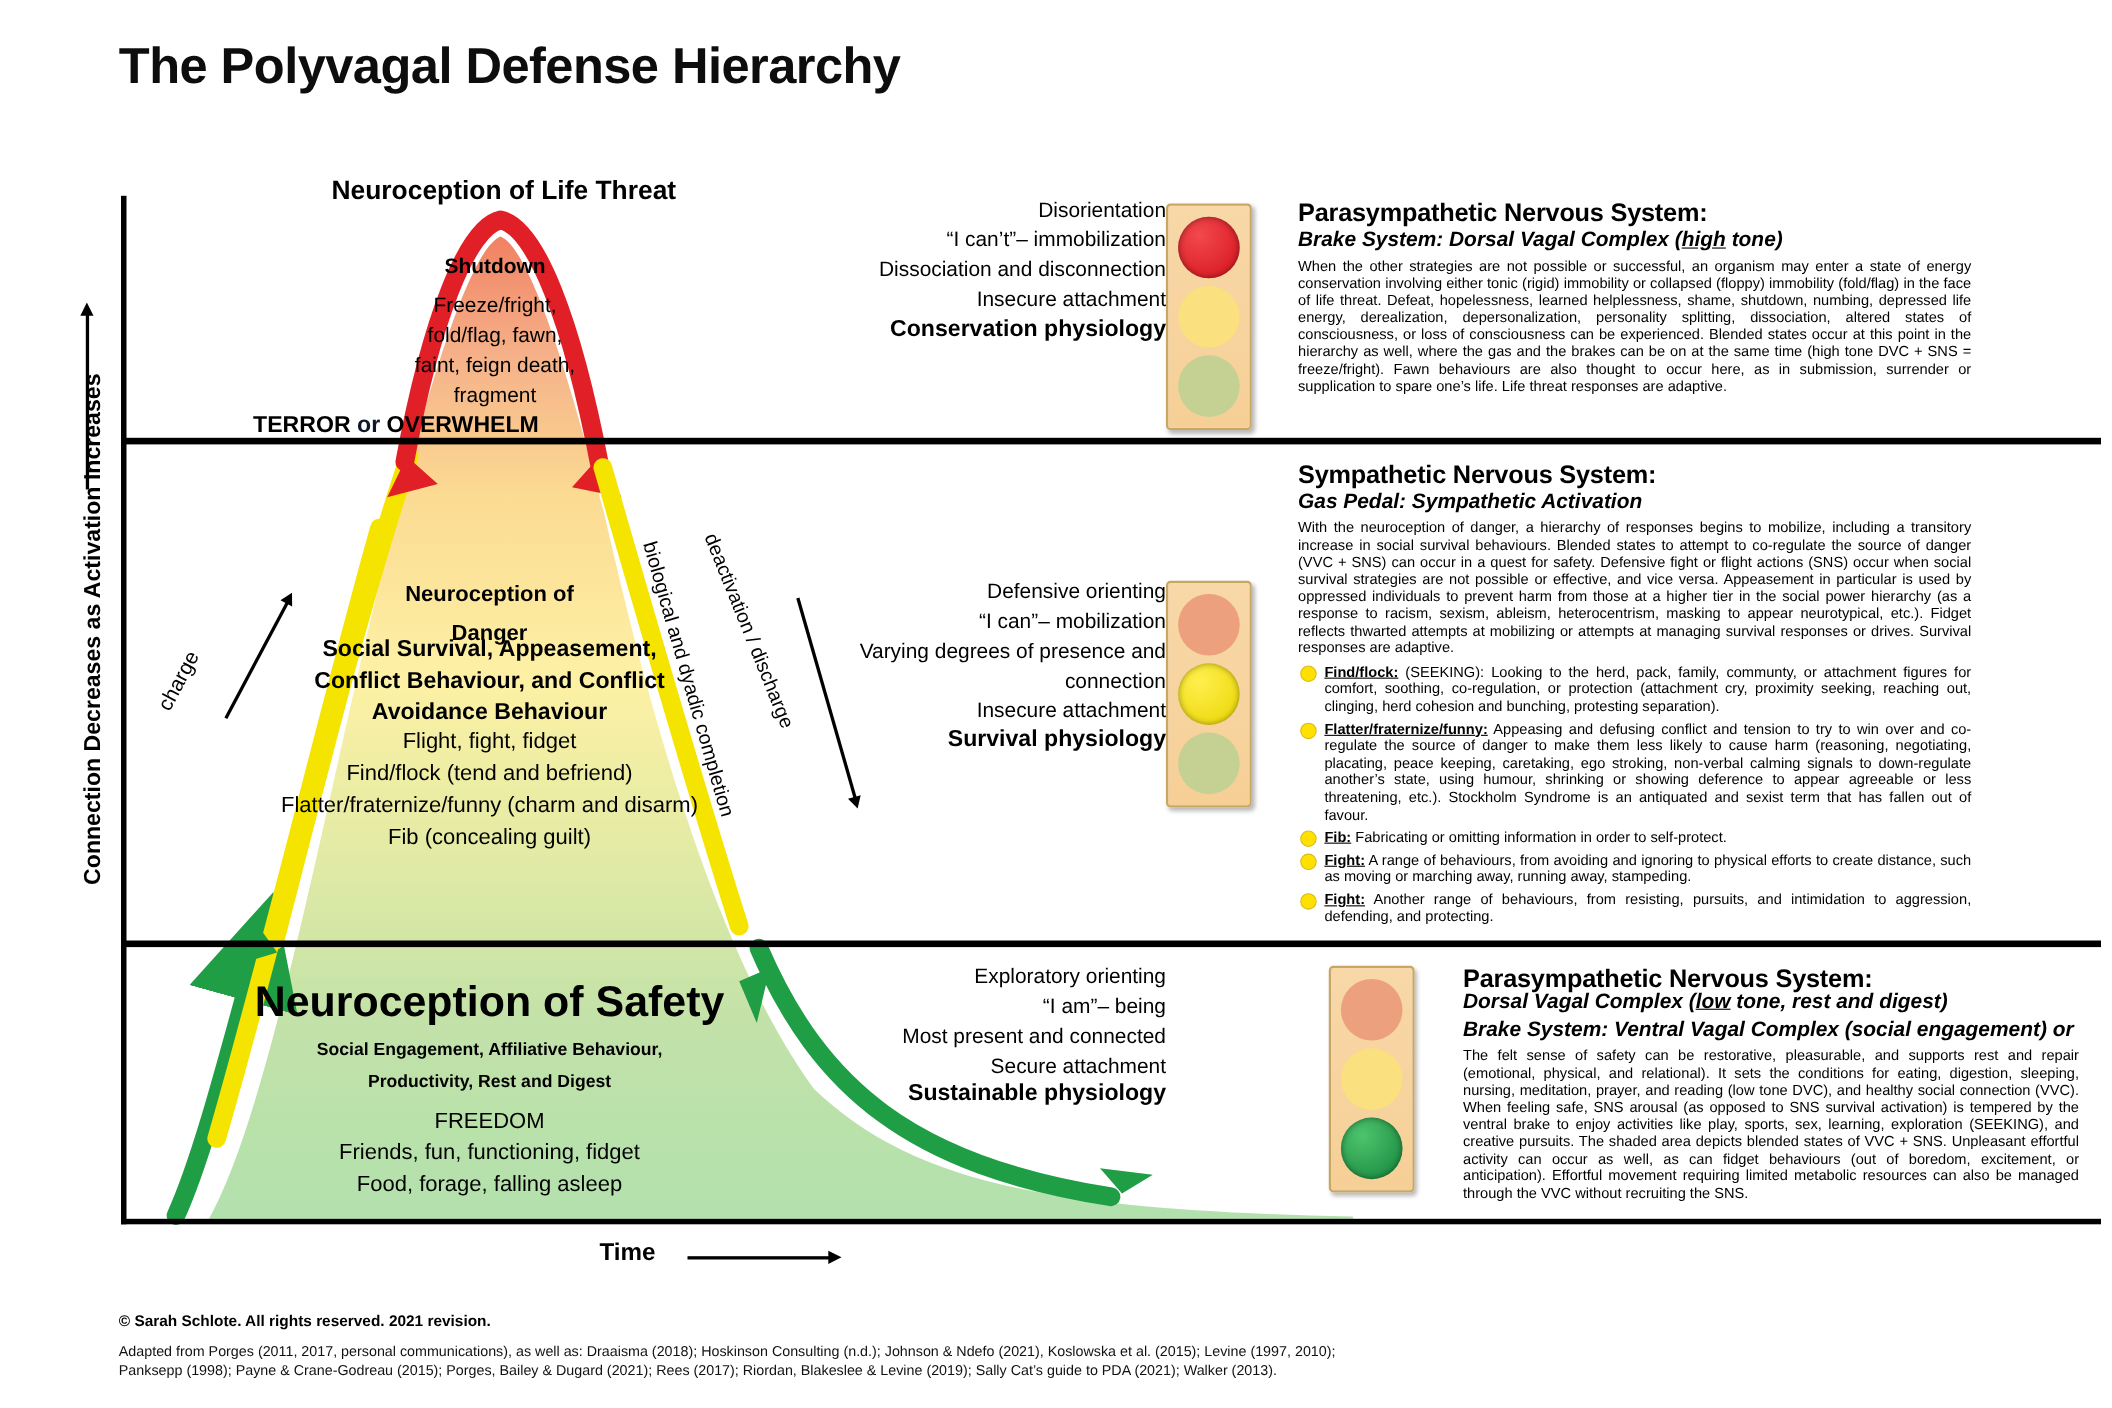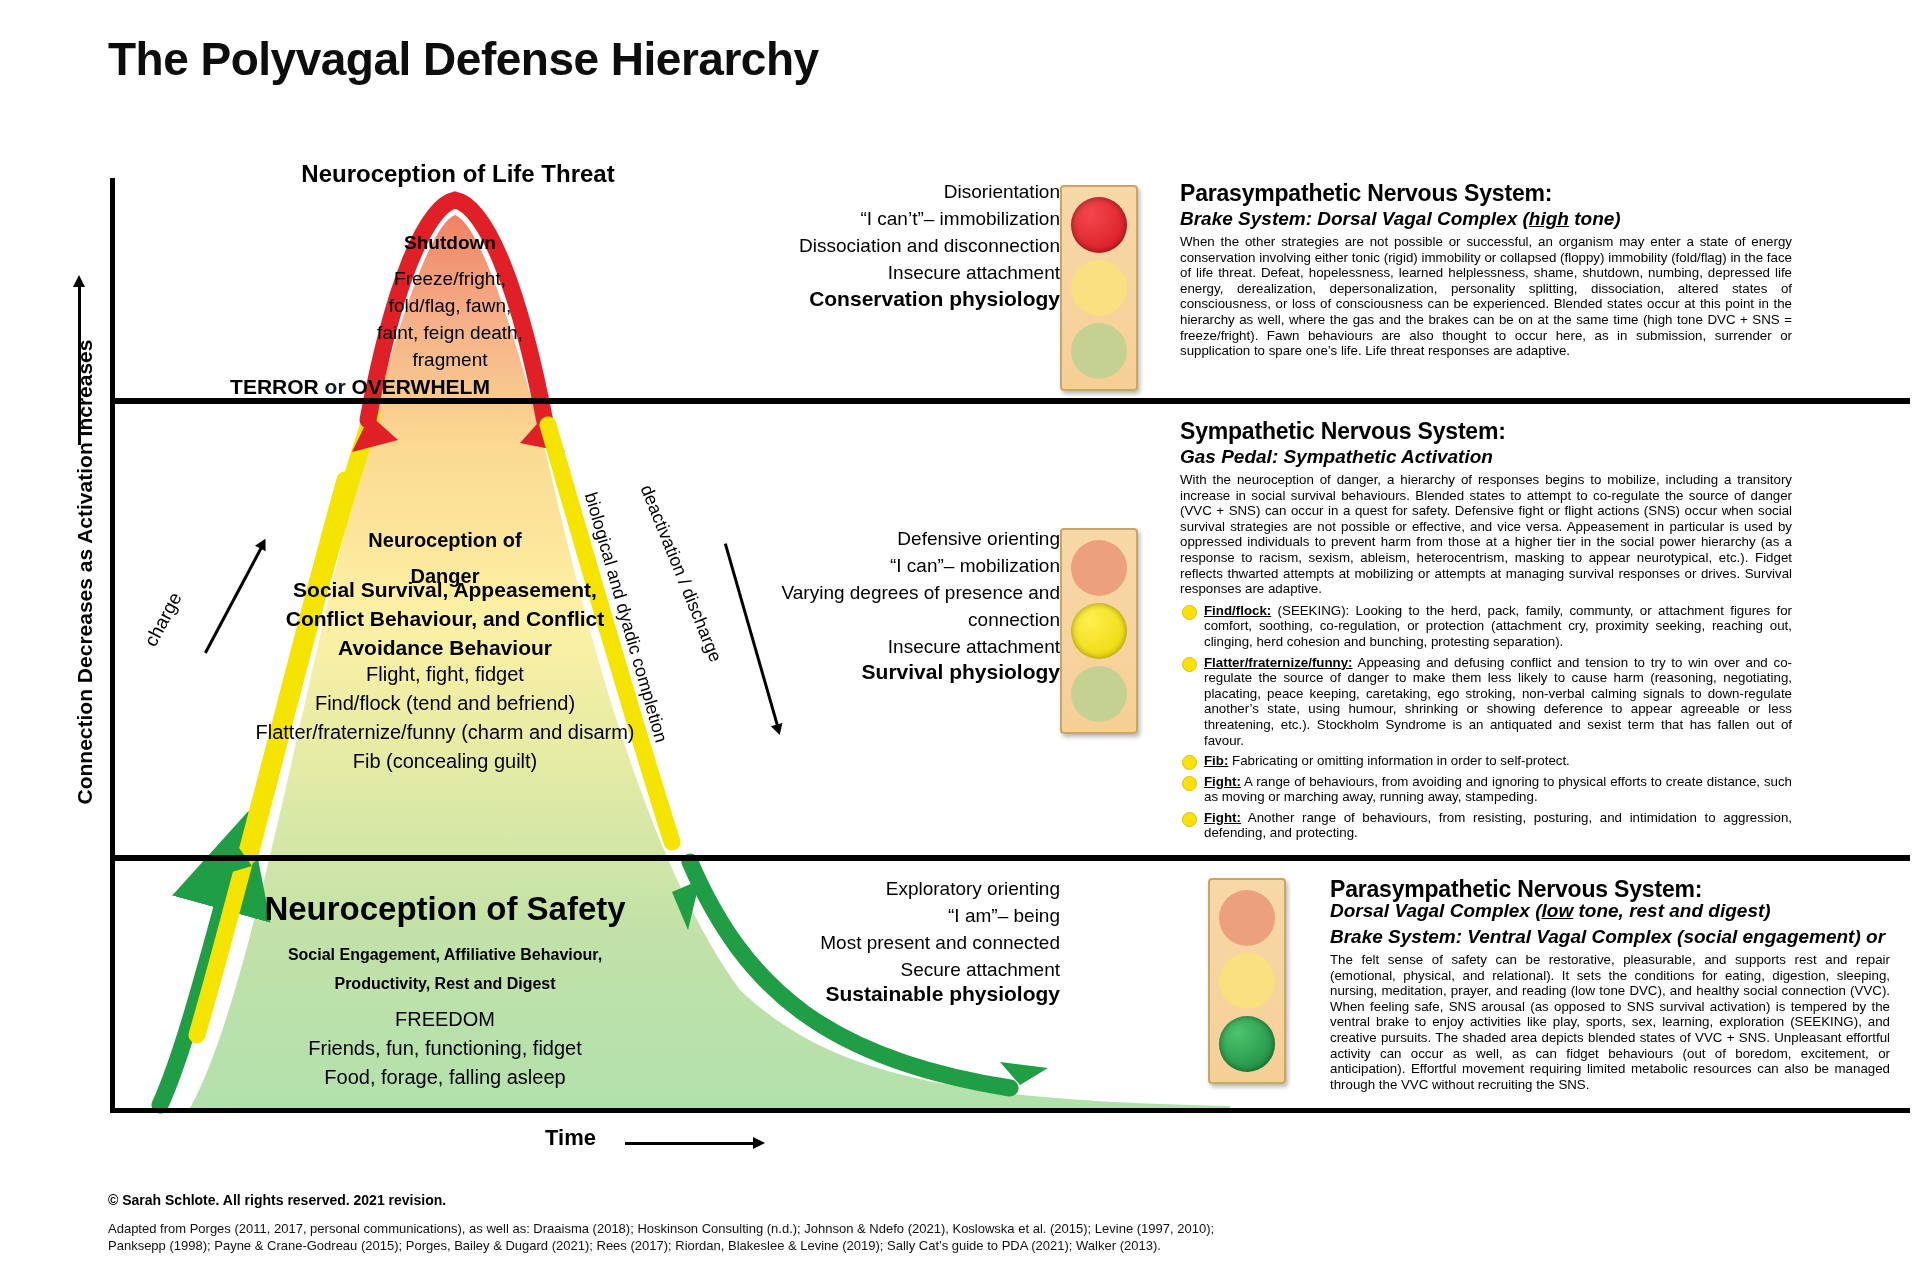--- a/index.html
+++ b/index.html
@@ -100,21 +100,21 @@
     position:absolute; left:235px; top:575px; width:420px; text-align:center;
     font-size:21px; font-weight:bold; line-height:29px;
   }
   .danger-list {
     position:absolute; left:210px; top:660px; width:470px; text-align:center;
     font-size:20px; line-height:29px;
   }
 
   .safety-title {
     position:absolute; left:230px; top:890px; width:430px; text-align:center;
-    font-size:33px; font-weight:bold;
+    font-size:39px; font-weight:bold;
   }
   .safety-sub {
     position:absolute; left:225px; top:940px; width:440px; text-align:center;
     font-size:16px; font-weight:bold; line-height:29px;
   }
   .safety-list {
     position:absolute; left:215px; top:1005px; width:460px; text-align:center;
     font-size:20px; line-height:29px;
   }
 
@@ -312,21 +312,21 @@
 
   <div class="panel" style="left:1180px; top:418px;">
     <h2>Sympathetic Nervous System:</h2>
     <h3>Gas Pedal: Sympathetic Activation</h3>
     <p class="body">With the neuroception of danger, a hierarchy of responses begins to mobilize, including a transitory increase in social survival behaviours. Blended states to attempt to co-regulate the source of danger (VVC + SNS) can occur in a quest for safety. Defensive fight or flight actions (SNS) occur when social survival strategies are not possible or effective, and vice versa. Appeasement in particular is used by oppressed individuals to prevent harm from those at a higher tier in the social power hierarchy (as a response to racism, sexism, ableism, heterocentrism, masking to appear neurotypical, etc.). Fidget reflects thwarted attempts at mobilizing or attempts at managing survival responses or drives. Survival responses are adaptive.</p>
     <ul class="bullets">
       <li><span class="dot"></span><b>Find/flock:</b><span> (SEEKING): Looking to the herd, pack, family, communty, or attachment figures for comfort, soothing, co-regulation, or protection (attachment cry, proximity seeking, reaching out, clinging, herd cohesion and bunching, protesting separation).</span></li>
       <li><span class="dot"></span><b>Flatter/fraternize/funny:</b><span> Appeasing and defusing conflict and tension to try to win over and co-regulate the source of danger to make them less likely to cause harm (reasoning, negotiating, placating, peace keeping, caretaking, ego stroking, non-verbal calming signals to down-regulate another’s state, using humour, shrinking or showing deference to appear agreeable or less threatening, etc.). Stockholm Syndrome is an antiquated and sexist term that has fallen out of favour.</span></li>
       <li><span class="dot"></span><b>Fib:</b><span> Fabricating or omitting information in order to self-protect.</span></li>
       <li><span class="dot"></span><b>Fight:</b><span> A range of behaviours, from avoiding and ignoring to physical efforts to create distance, such as moving or marching away, running away, stampeding.</span></li>
-      <li><span class="dot"></span><b>Fight:</b><span> Another range of behaviours, from resisting, posturing, and intimidation to aggression, defending, and protecting.</span></li>
+      <li><span class="dot"></span><b>Fight:</b><span> Another range of behaviours, from resisting, pursuits, and intimidation to aggression, defending, and protecting.</span></li>
     </ul>
   </div>
 
   <div class="panel" style="left:1330px; top:876px; width:560px;">
     <h2>Parasympathetic Nervous System:</h2>
     <h3 style="margin-top:-3px;"><span>Dorsal Vagal Complex  (</span><u>low</u><span> tone, rest and digest)</span></h3>
     <h3>Brake System: Ventral Vagal Complex (social engagement) or</h3>
     <p class="body">The felt sense of safety can be restorative, pleasurable, and supports rest and repair (emotional, physical, and relational). It sets the conditions for eating, digestion, sleeping, nursing, meditation, prayer, and reading (low tone DVC), and healthy social connection (VVC). When feeling safe, SNS arousal (as opposed to SNS survival activation) is tempered by the ventral brake to enjoy activities like play, sports, sex, learning, exploration (SEEKING), and creative pursuits. The shaded area depicts blended states of VVC + SNS. Unpleasant effortful activity can occur as well, as can fidget behaviours (out of boredom, excitement, or anticipation). Effortful movement requiring limited metabolic resources can also be managed through the VVC without recruiting the SNS.</p>
   </div>
 

